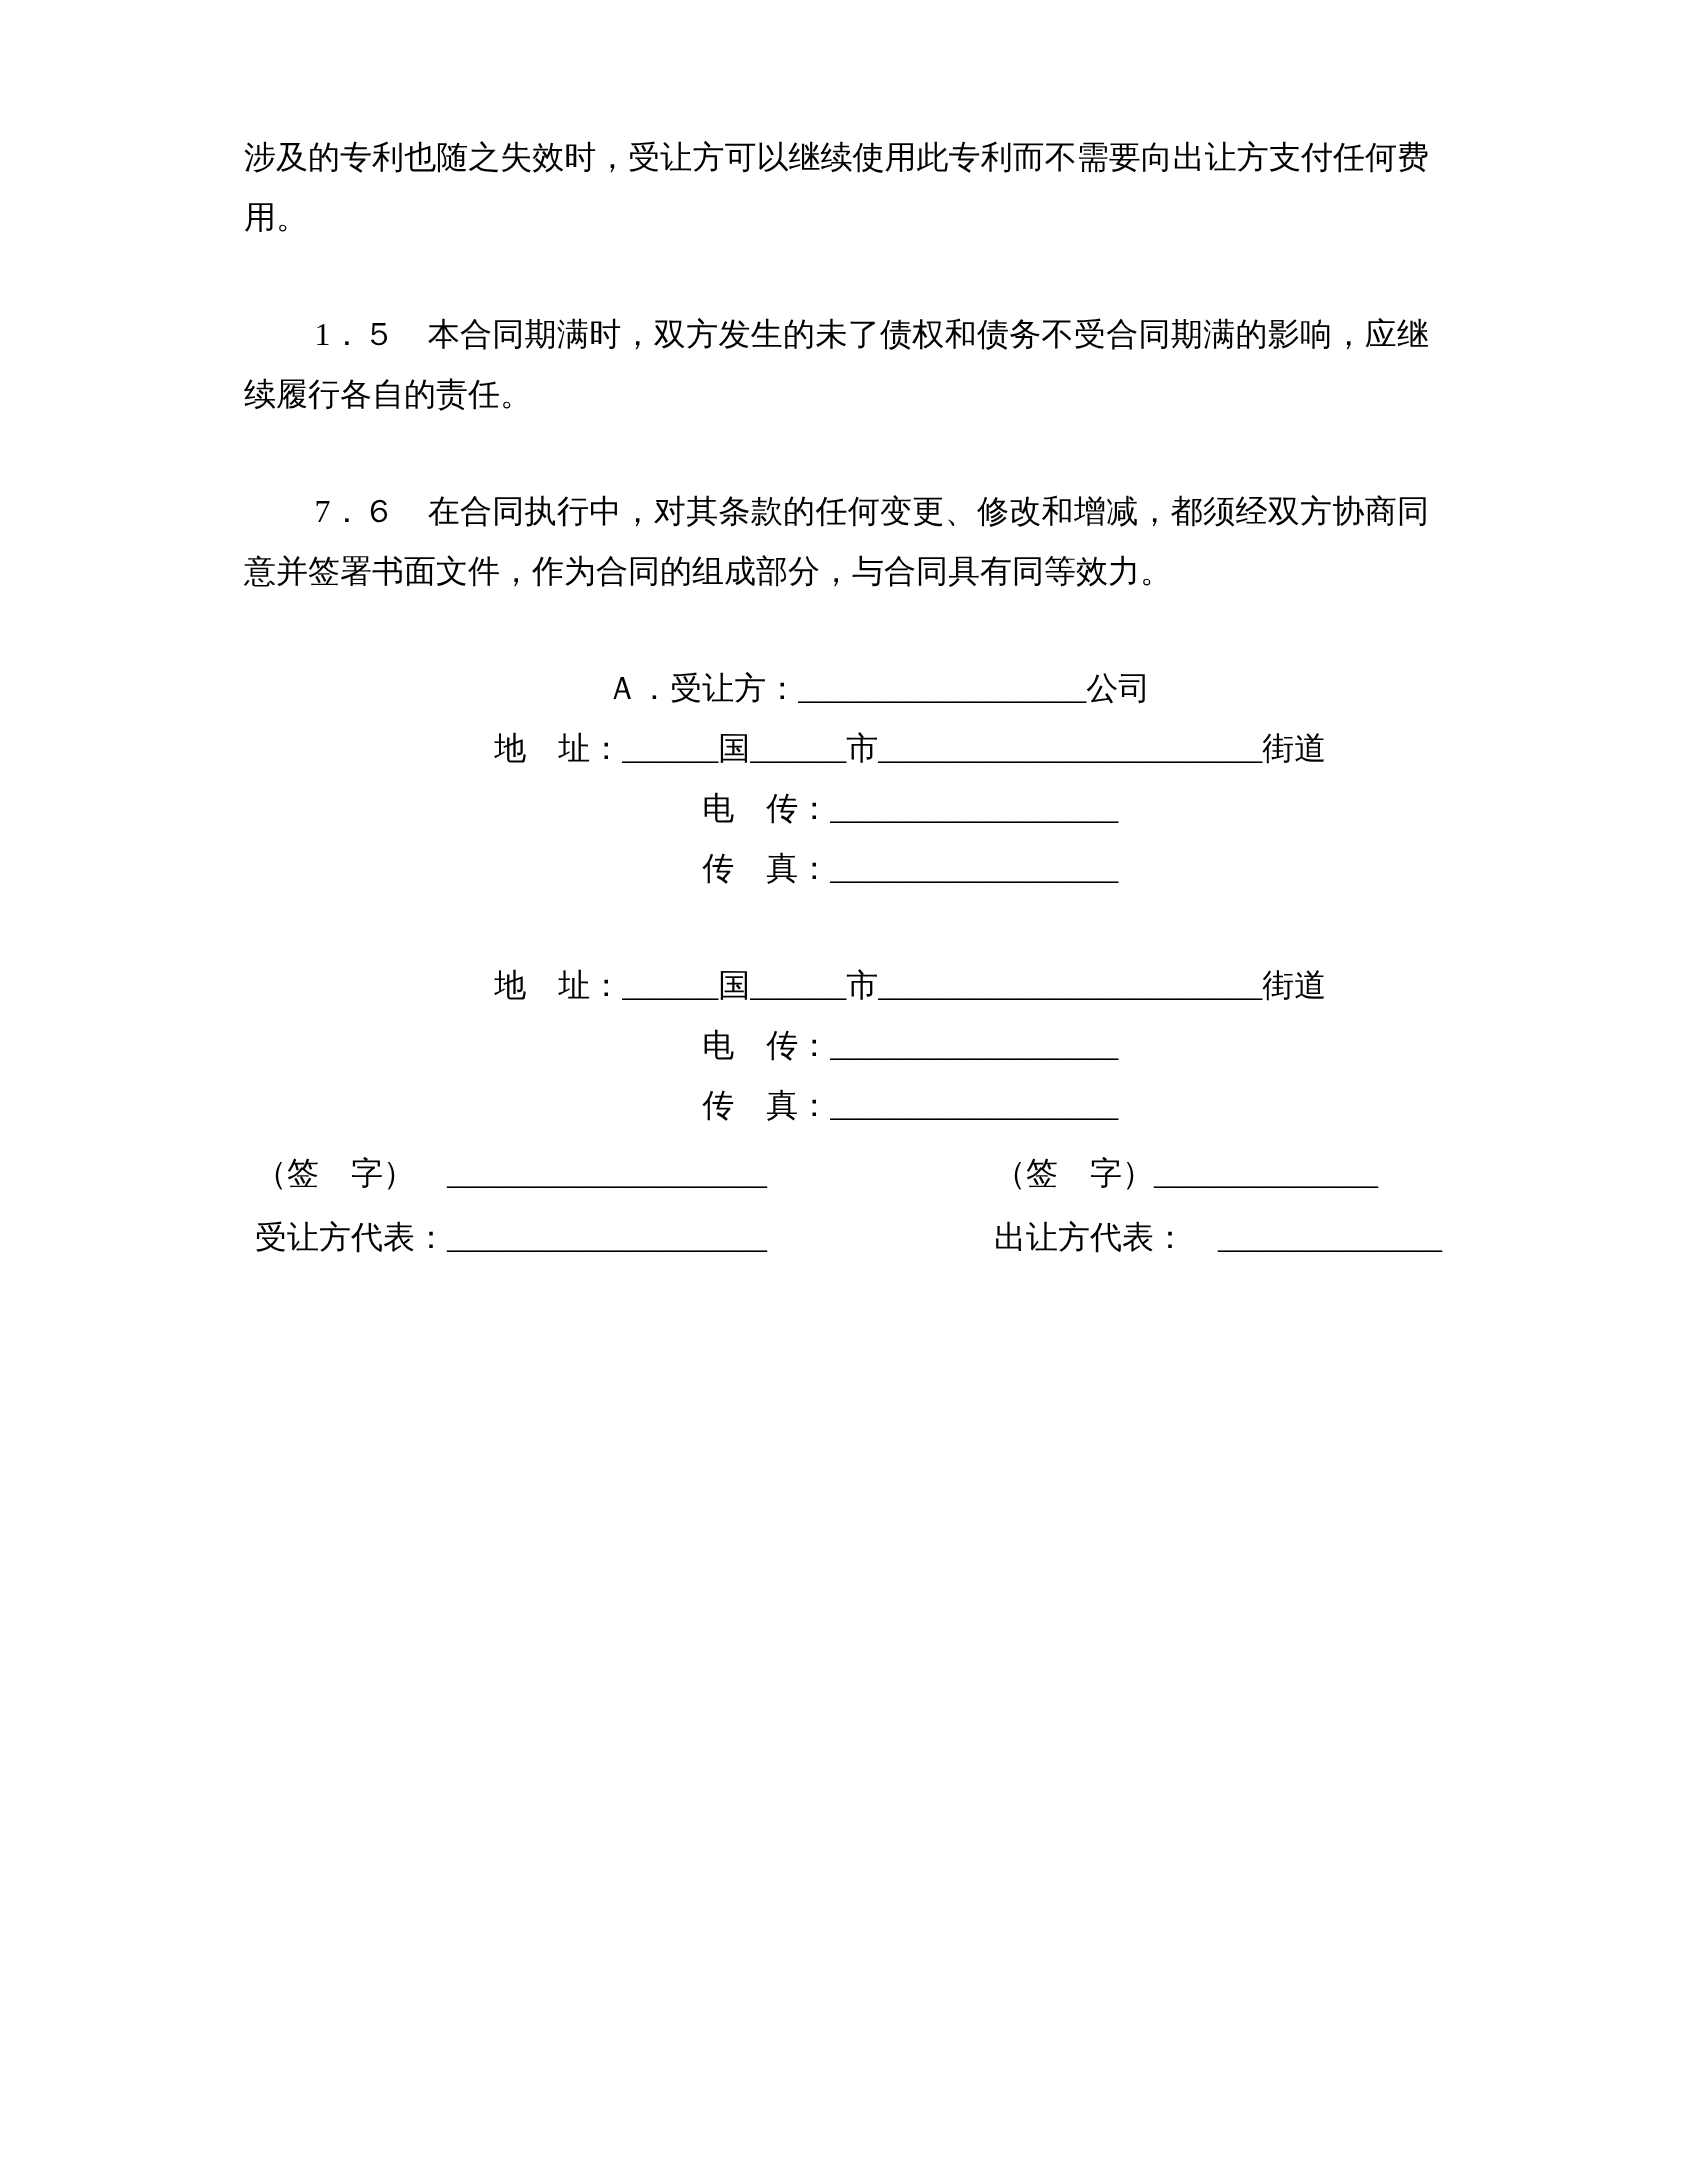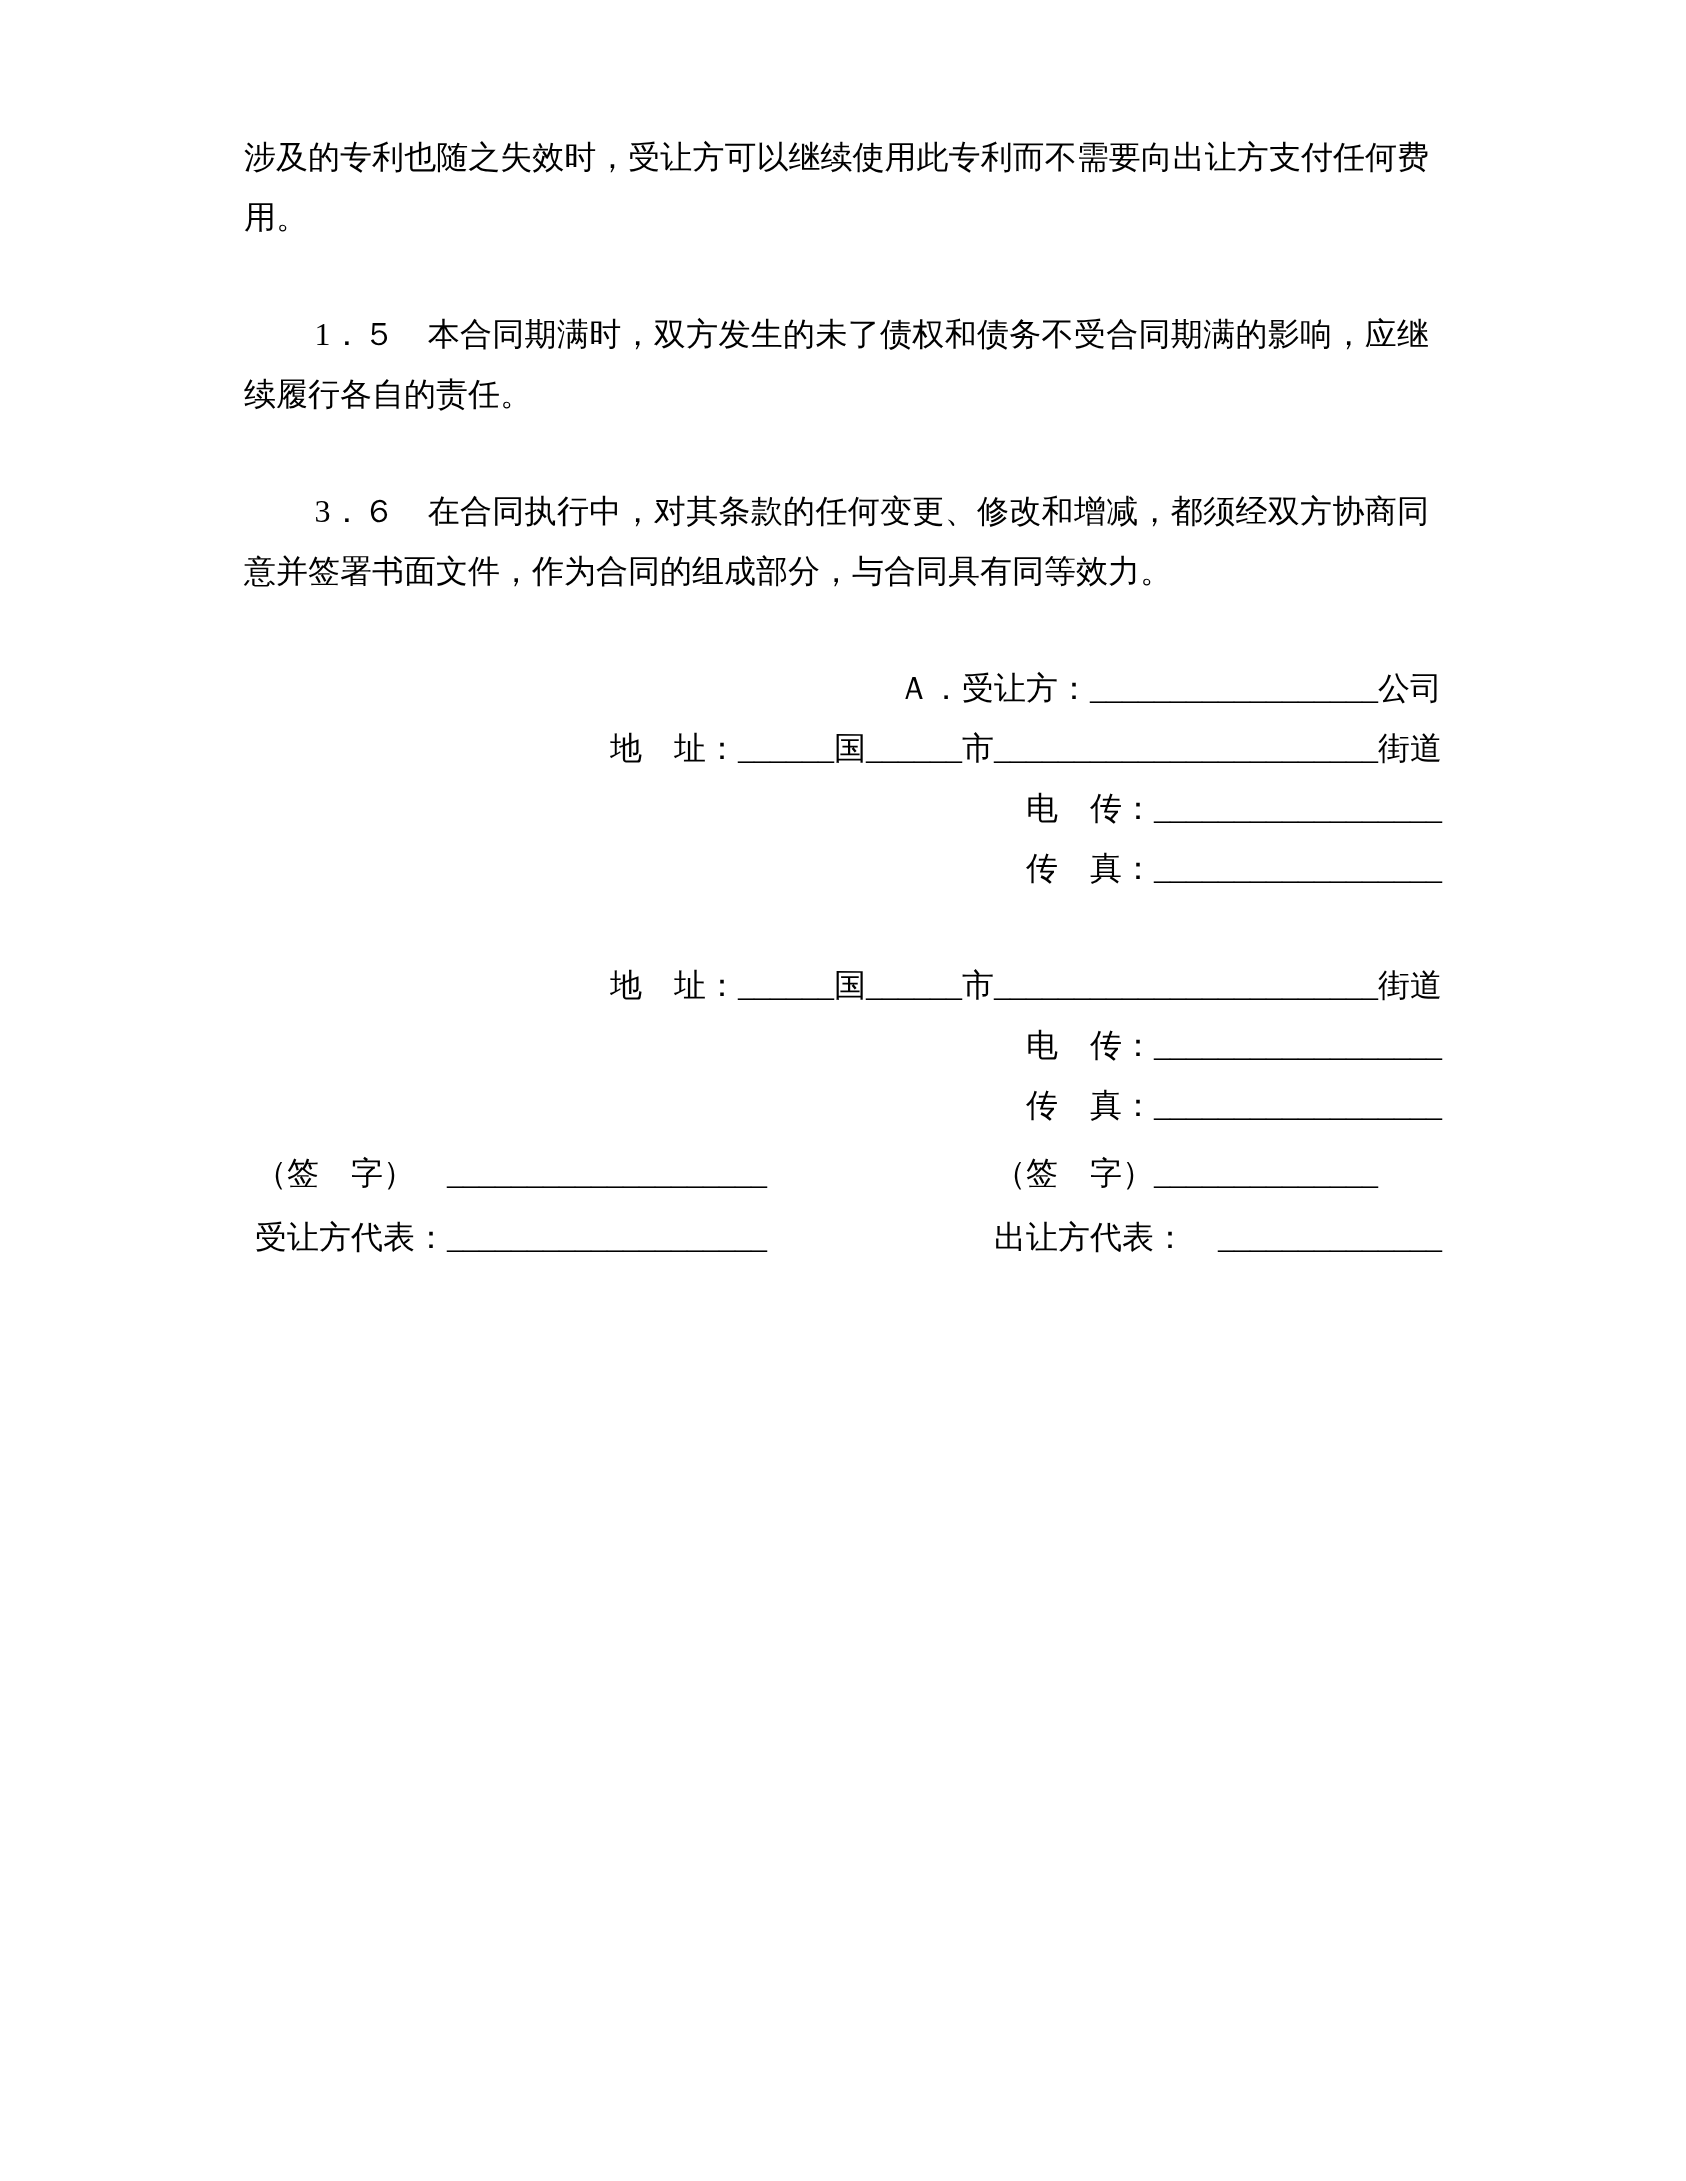--- a/index.html
+++ b/index.html
@@ -28,21 +28,21 @@
     text-indent: 2.2em;
   }
   .form-block {
     margin-bottom: 57px;
   }
   .form-block.tight {
     margin-bottom: 5.5px;
   }
   .form-block p {
     margin: 0;
-    text-align: right;
+    text-align: center;
   }
   .form-name {
     text-indent: 2.2em;
   }
   .form-field {
     text-indent: 4.2em;
   }
   .sig-row {
     display: flex;
     align-items: baseline;
@@ -60,21 +60,21 @@
 </style>
 </head>
 <body>
 
 <div class="page">
 
   <p>涉及的专利也随之失效时，受让方可以继续使用此专利而不需要向出让方支付任何费用。</p>
 
   <p class="para-indent">1．５　本合同期满时，双方发生的未了债权和债务不受合同期满的影响，应继续履行各自的责任。</p>
 
-  <p class="para-indent">3．６　在合同执行中，对其条款的任何变更、修改和增减，都须经双方协商同意并签署书面文件，作为合同的组成部分，与合同具有同等效力。</p>
+  <p class="para-indent">7．６　在合同执行中，对其条款的任何变更、修改和增减，都须经双方协商同意并签署书面文件，作为合同的组成部分，与合同具有同等效力。</p>
 
 
 
   <div class="form-block">
     <p class="form-name">Ａ．受让方：__________________公司</p>
     <p class="form-field">地　址：______国______市________________________街道</p>
     <p class="form-field">电　传：__________________</p>
     <p class="form-field">传　真：__________________</p>
   </div>
 

